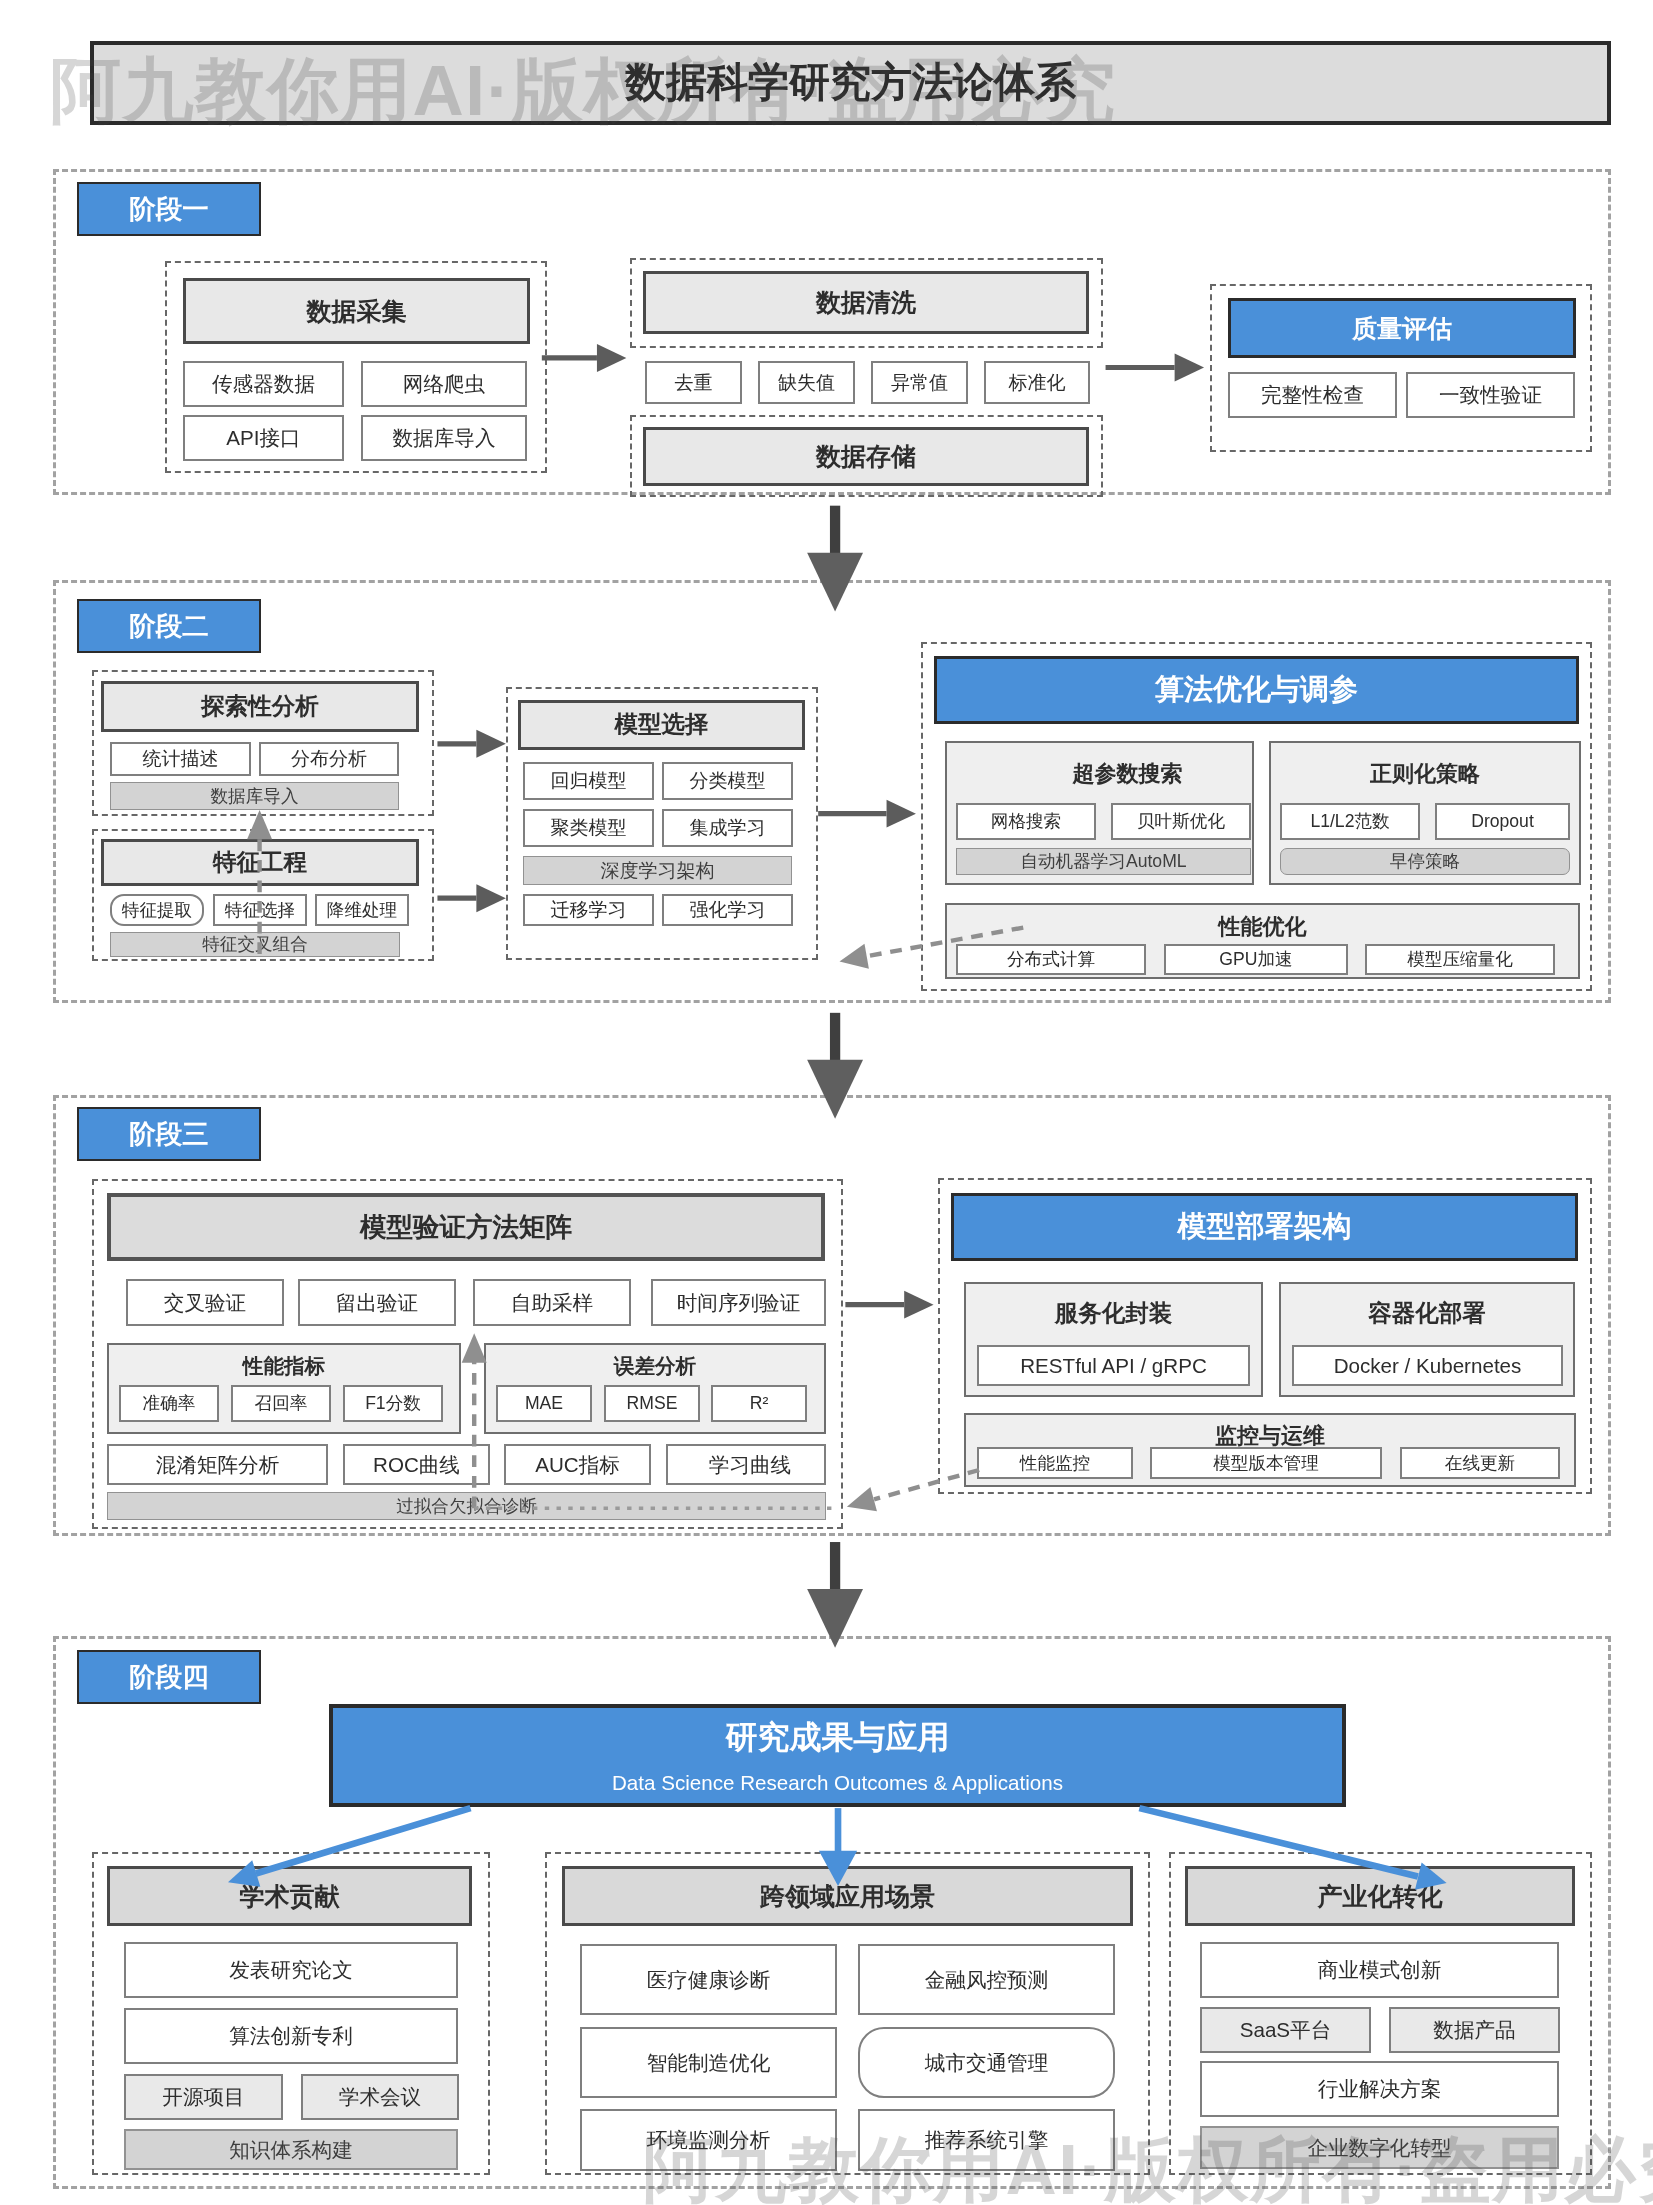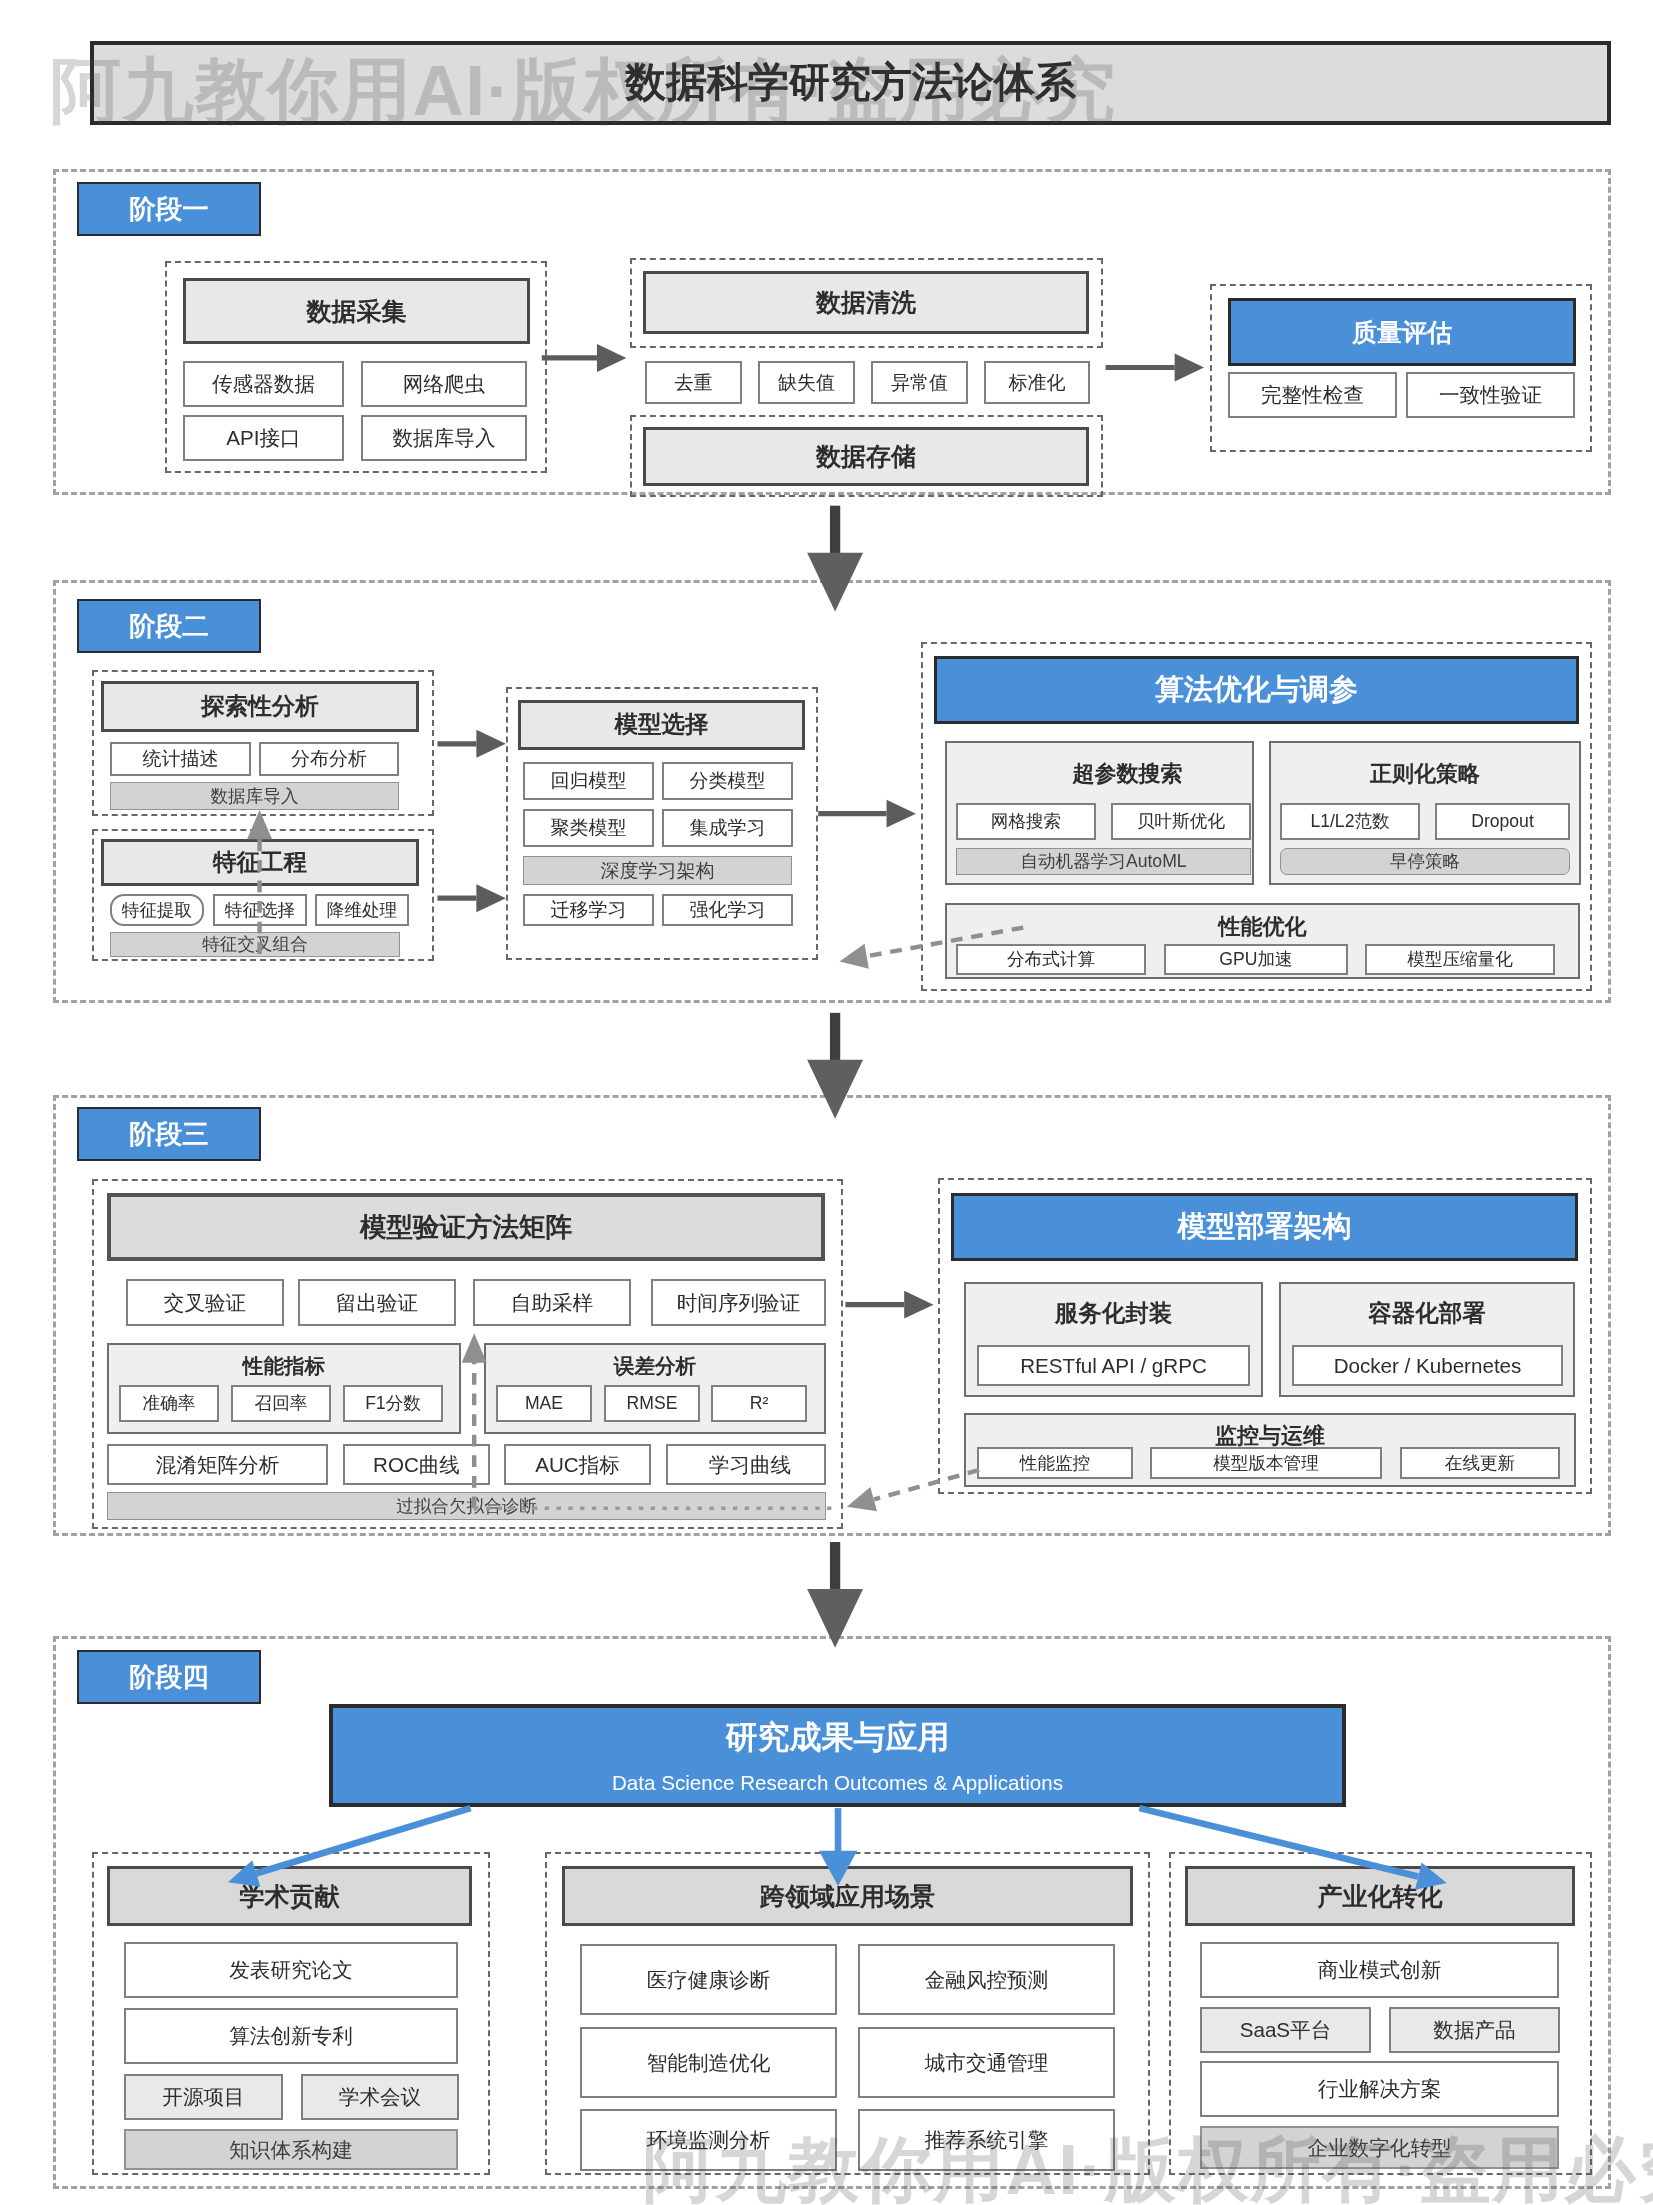--- a/index.html
+++ b/index.html
@@ -49,21 +49,21 @@
   <div class="abs center ghead" style="left:643px;top:271px;width:446px;height:63px;font-size:25px;">数据清洗</div>
   <div class="abs center wbox f26" style="left:645px;top:361px;width:97px;height:43px;">去重</div>
   <div class="abs center wbox f26" style="left:758px;top:361px;width:97px;height:43px;">缺失值</div>
   <div class="abs center wbox f26" style="left:871px;top:361px;width:97px;height:43px;">异常值</div>
   <div class="abs center wbox f26" style="left:984px;top:361px;width:106px;height:43px;">标准化</div>
 
   <div class="abs group" style="left:630px;top:415px;width:473px;height:82px;"></div>
   <div class="abs center ghead" style="left:643px;top:427px;width:446px;height:59px;font-size:25px;">数据存储</div>
 
   <div class="abs group" style="left:1210px;top:284px;width:382px;height:168px;"></div>
-  <div class="abs center bhead" style="left:1228px;top:298px;width:348px;height:68px;font-size:25px;">质量评估</div>
+  <div class="abs center bhead" style="left:1228px;top:298px;width:348px;height:60px;font-size:25px;">质量评估</div>
   <div class="abs center wbox f28" style="left:1228px;top:372px;width:169px;height:46px;">完整性检查</div>
   <div class="abs center wbox f28" style="left:1406px;top:372px;width:169px;height:46px;">一致性验证</div>
 
   <div class="abs stage" style="left:53px;top:580px;width:1558px;height:423px;"></div>
   <div class="abs center badge" style="left:77px;top:599px;width:184px;height:54px;">阶段二</div>
 
   <div class="abs group" style="left:92px;top:670px;width:342px;height:146px;"></div>
   <div class="abs center ghead" style="left:101px;top:681px;width:318px;height:51px;font-size:23.5px;">探索性分析</div>
   <div class="abs center wbox f26" style="left:110px;top:742px;width:141px;height:34px;">统计描述</div>
   <div class="abs center wbox f26" style="left:259px;top:742px;width:140px;height:34px;">分布分析</div>
@@ -168,21 +168,21 @@
   <div class="abs center wbox f28" style="left:124px;top:2008px;width:334px;height:56px;">算法创新专利</div>
   <div class="abs center lbox f28" style="left:124px;top:2074px;width:159px;height:46px;">开源项目</div>
   <div class="abs center lbox f28" style="left:301px;top:2074px;width:158px;height:46px;">学术会议</div>
   <div class="abs center strip f28" style="left:124px;top:2129px;width:334px;height:41px;border-width:2.2px;">知识体系构建</div>
 
   <div class="abs group" style="left:545px;top:1852px;width:605px;height:323px;"></div>
   <div class="abs center ghead" style="left:562px;top:1866px;width:571px;height:60px;font-size:25px;background:#d9d9d9;">跨领域应用场景</div>
   <div class="abs center wbox f28" style="left:580px;top:1944px;width:257px;height:71px;">医疗健康诊断</div>
   <div class="abs center wbox f28" style="left:858px;top:1944px;width:257px;height:71px;">金融风控预测</div>
   <div class="abs center wbox f28" style="left:580px;top:2027px;width:257px;height:71px;">智能制造优化</div>
-  <div class="abs center wbox f28" style="left:858px;top:2027px;width:257px;height:71px;">城市交通管理</div>
+  <div class="abs center wbox f28" style="left:858px;top:2027px;width:257px;height:71px;border-radius:26px;">城市交通管理</div>
   <div class="abs center wbox f28" style="left:580px;top:2109px;width:257px;height:62px;">环境监测分析</div>
   <div class="abs center wbox f28" style="left:858px;top:2109px;width:257px;height:62px;">推荐系统引擎</div>
 
   <div class="abs group" style="left:1169px;top:1852px;width:423px;height:323px;"></div>
   <div class="abs center ghead" style="left:1185px;top:1866px;width:390px;height:60px;font-size:25px;background:#d9d9d9;">产业化转化</div>
   <div class="abs center wbox f28" style="left:1200px;top:1942px;width:359px;height:56px;">商业模式创新</div>
   <div class="abs center lbox f28" style="left:1200px;top:2007px;width:171px;height:46px;">SaaS平台</div>
   <div class="abs center lbox f28" style="left:1389px;top:2007px;width:171px;height:46px;">数据产品</div>
   <div class="abs center wbox f28" style="left:1200px;top:2061px;width:359px;height:56px;">行业解决方案</div>
   <div class="abs center strip f28" style="left:1200px;top:2126px;width:359px;height:43px;border-width:2.2px;">企业数字化转型</div>

